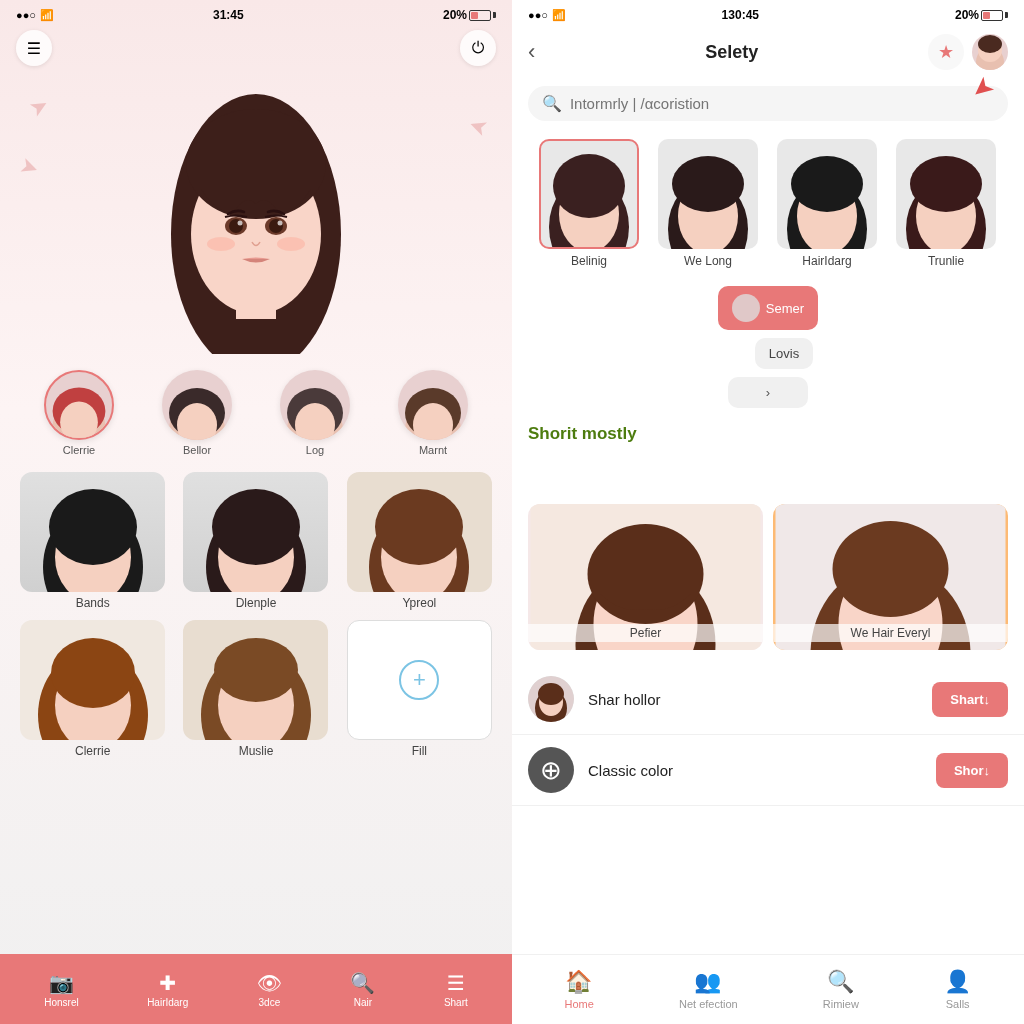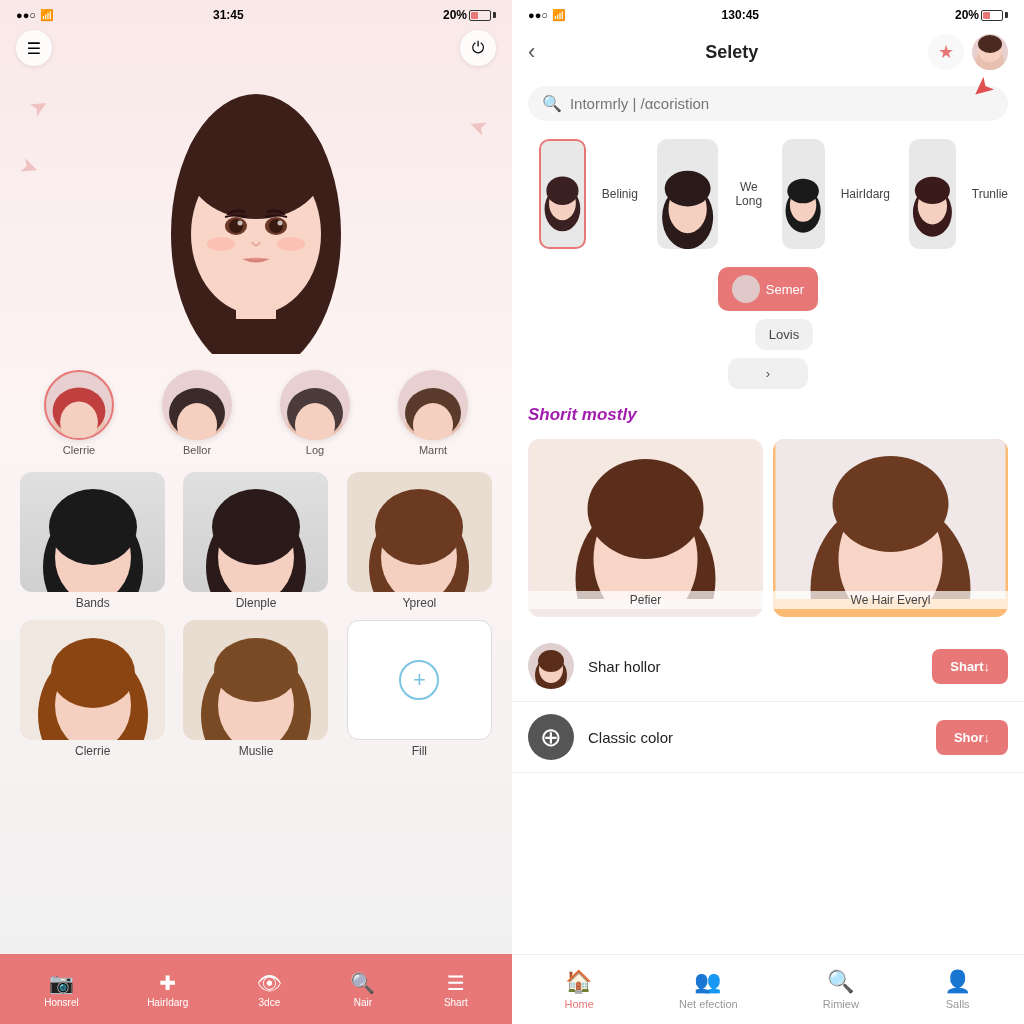--- a/index.html
+++ b/index.html
@@ -277,22 +277,23 @@
 
     .style-grid-top {
       display: flex;
       gap: 8px;
       padding: 10px 16px;
       overflow-x: auto;
     }
 
     .style-card {
       display: flex;
-      align-items: center;
-      gap: 16px;
+      flex-direction: column;
+      align-items: center;
+      gap: 5px;
       min-width: 100px;
       padding-left: 11px;
     }
 
     .style-thumb {
       width: 100px;
       height: 110px;
       border-radius: 10px;
       background: #e8e8e8;
       overflow: hidden;
@@ -352,40 +353,40 @@
       width: 28px;
       height: 28px;
       border-radius: 50%;
       background: #e0c8c8;
       overflow: hidden;
     }
 
     .section-title {
       font-size: 17px;
       font-weight: 600;
-      color: #a21caf;
+      color: #4d7c0f;
       padding: 8px 16px 6px;
-      font-style: italic;
     }
 
     .big-style-grid {
       display: flex;
       gap: 10px;
       padding: 8px 16px;
     }
 
     .big-style-card {
       flex: 1;
       border-radius: 12px;
       overflow: hidden;
       background: #f5e8e8;
       position: relative;
-      height: 178px;
+      height: 146px;
       display: flex;
       align-items: flex-end;
+      margin-top: 46px;
     }
 
     .big-style-card-label {
       position: absolute;
       bottom: 8px;
       left: 0;
       right: 0;
       text-align: center;
       font-size: 12px;
       color: #444;

